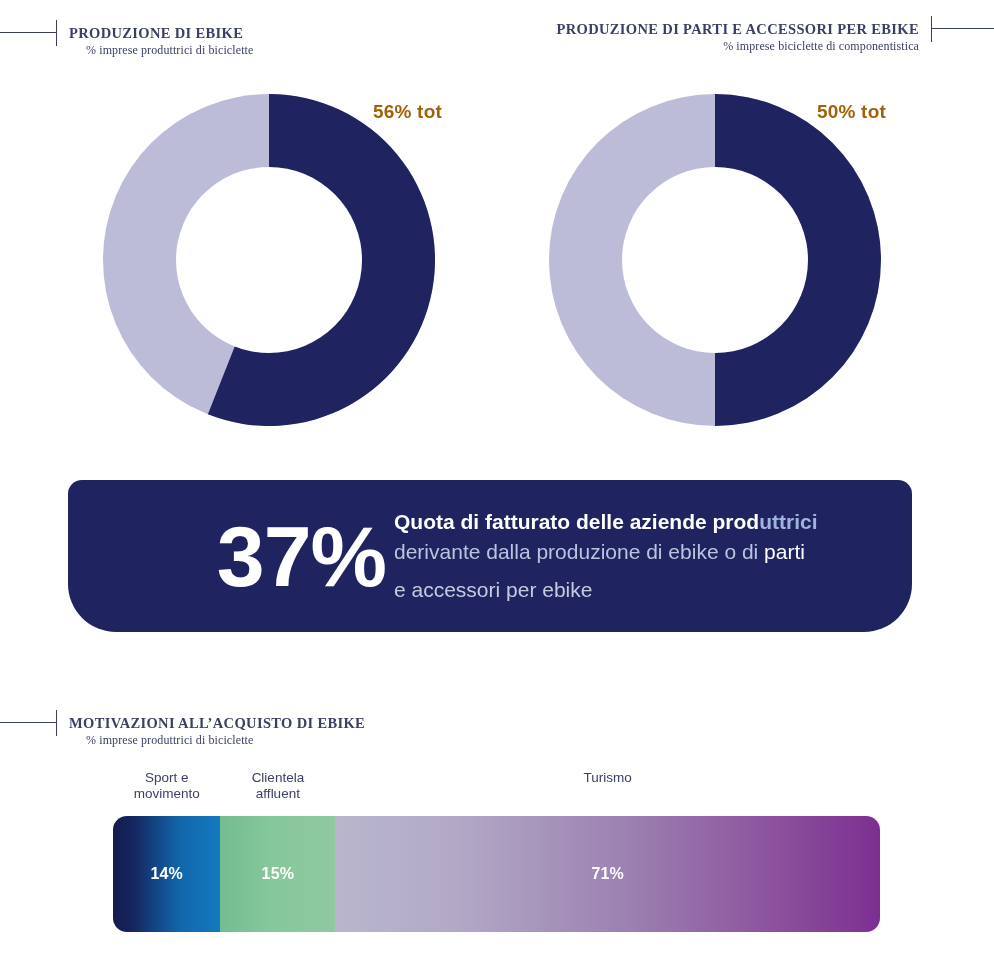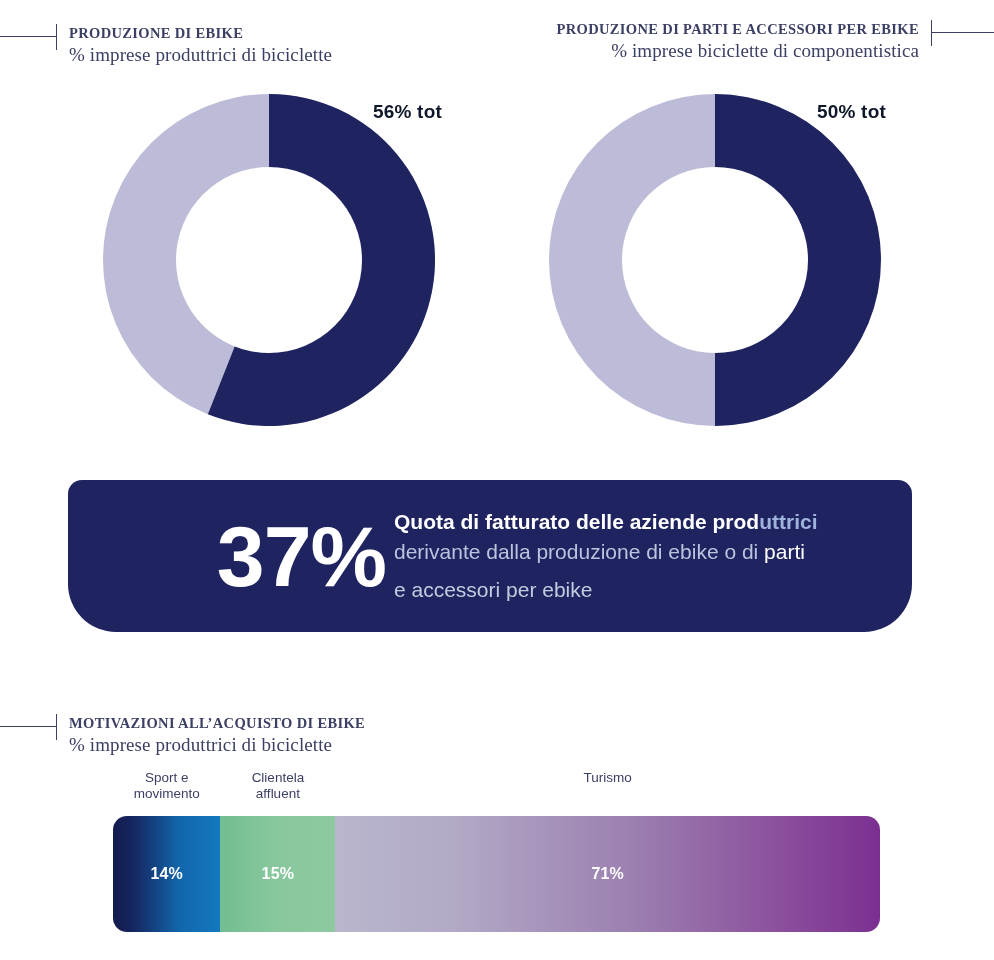--- a/index.html
+++ b/index.html
@@ -48,44 +48,45 @@
     padding: 0 12px 0 0;
     text-align: right;
   }
   .sec-head .t1 {
     font-size: 14.5px;
     font-weight: bold;
     letter-spacing: 0.35px;
     margin-top: 17px;
   }
   .sec-head .t2 {
-    font-size: 19px;
+    font-size: 12px;
     font-weight: normal;
     letter-spacing: 0.1px;
+    margin-left: 17px;
   }
 
   #head-left  { left: 0px;   top: 8px; }
   #head-left .rule { width: 56px; }
   #head-right { right: 0px;  top: 4px; }
   #head-right .rule { width: 62px; }
   #head-motiv { left: 0px;   top: 698px; }
   #head-motiv .rule { width: 56px; }
 
   
   .donut-wrap {
     position: absolute;
   }
   .donut {
     display: block;
   }
   .donut-label {
     position: absolute;
     font-size: 19px;
     font-weight: bold;
-    color: #0f172a;
+    color: #a16207;
     letter-spacing: 0.2px;
     white-space: nowrap;
   }
 
   
   #banner {
     position: absolute;
     left: 68px;
     top: 480px;
     width: 844px;

